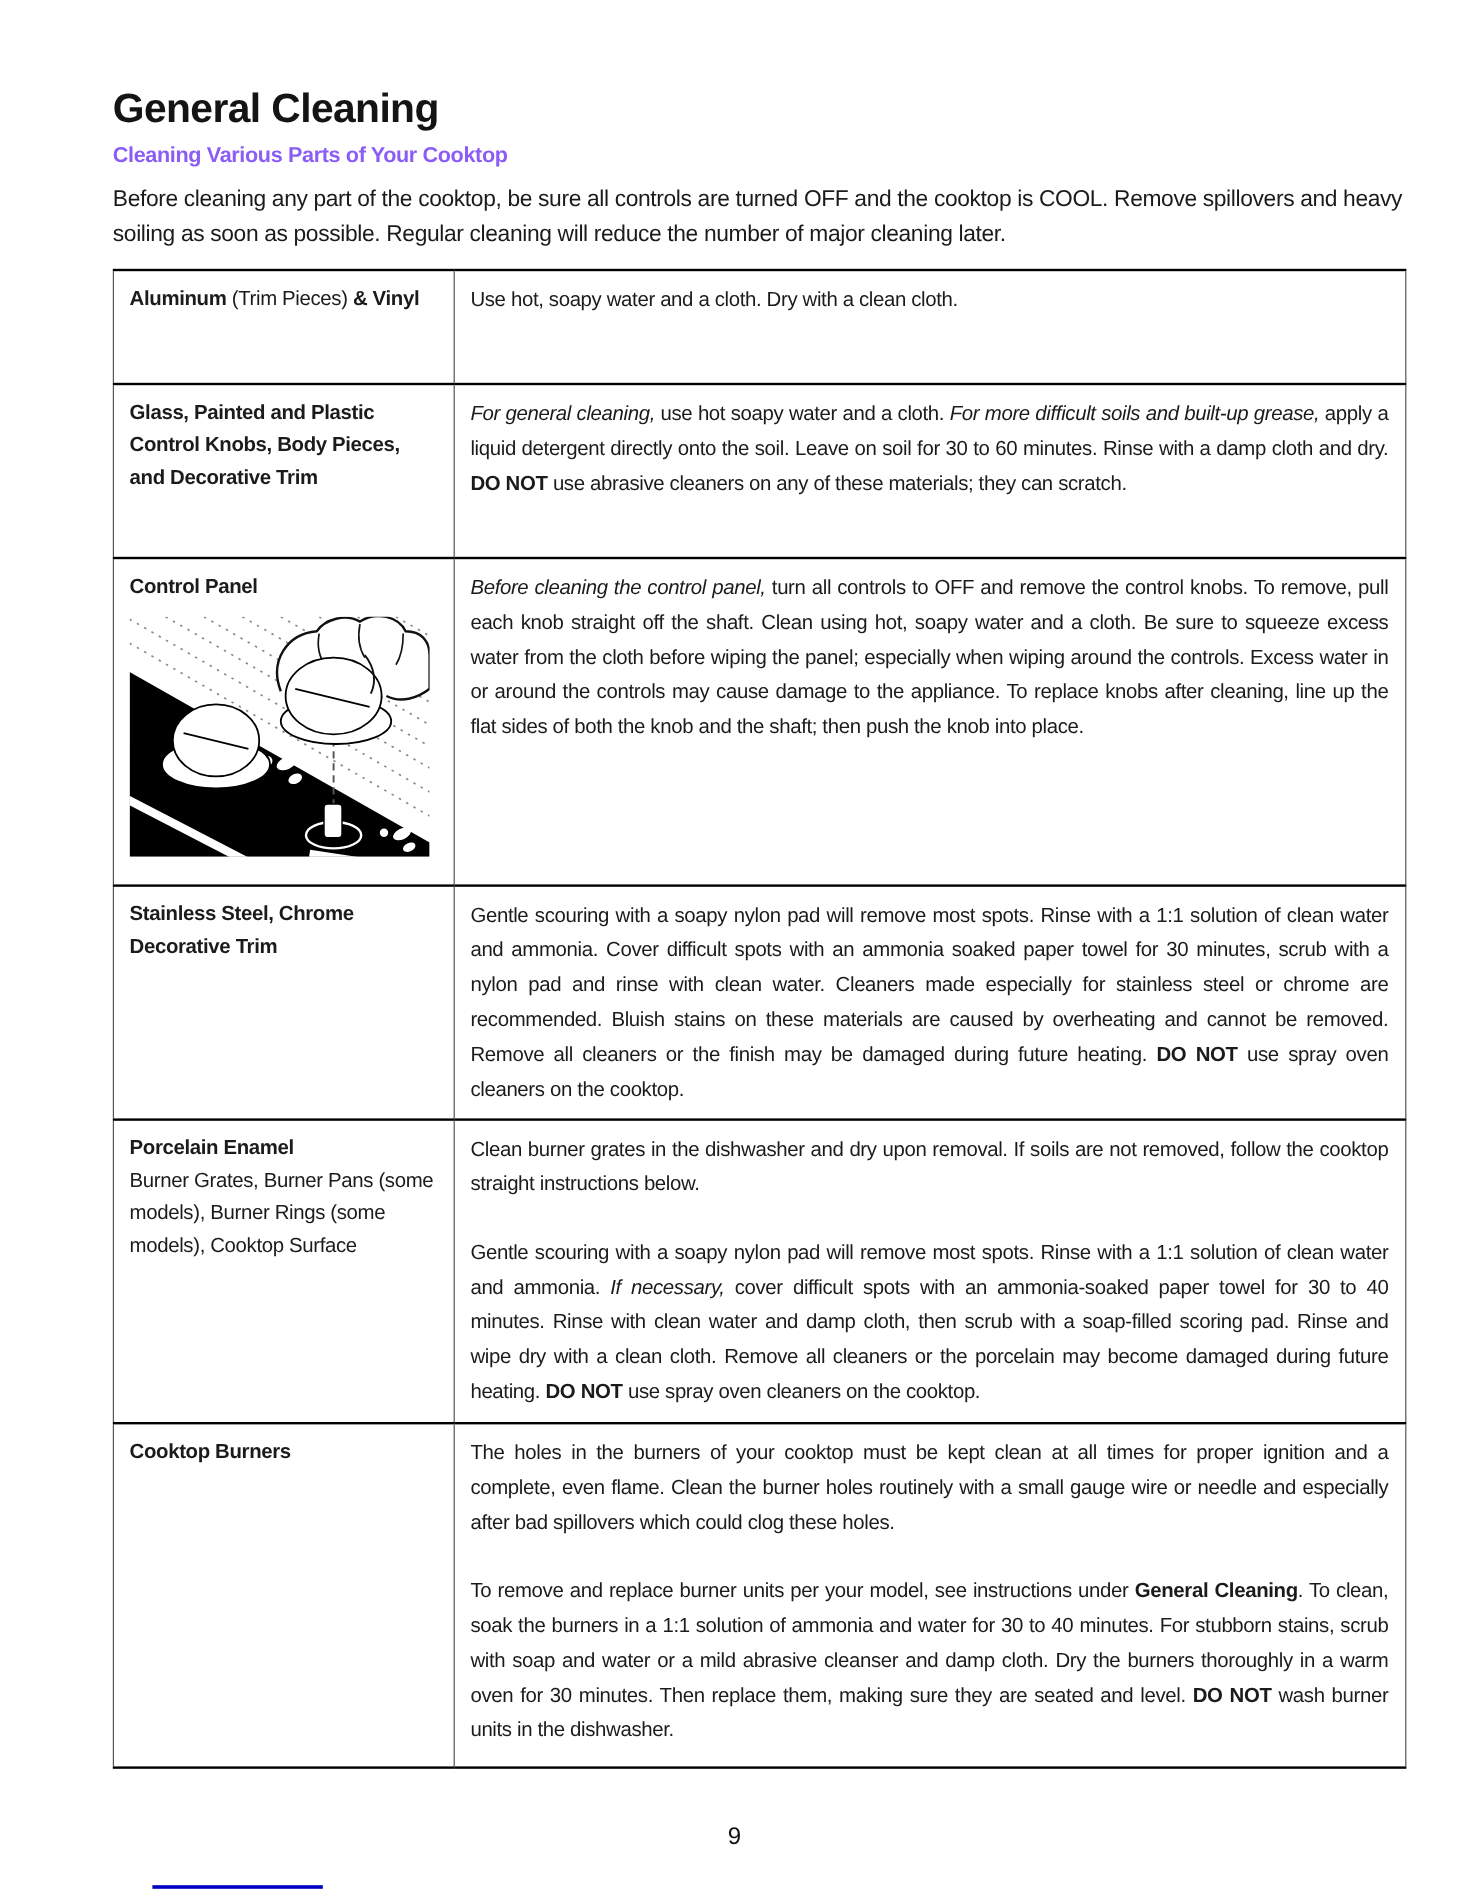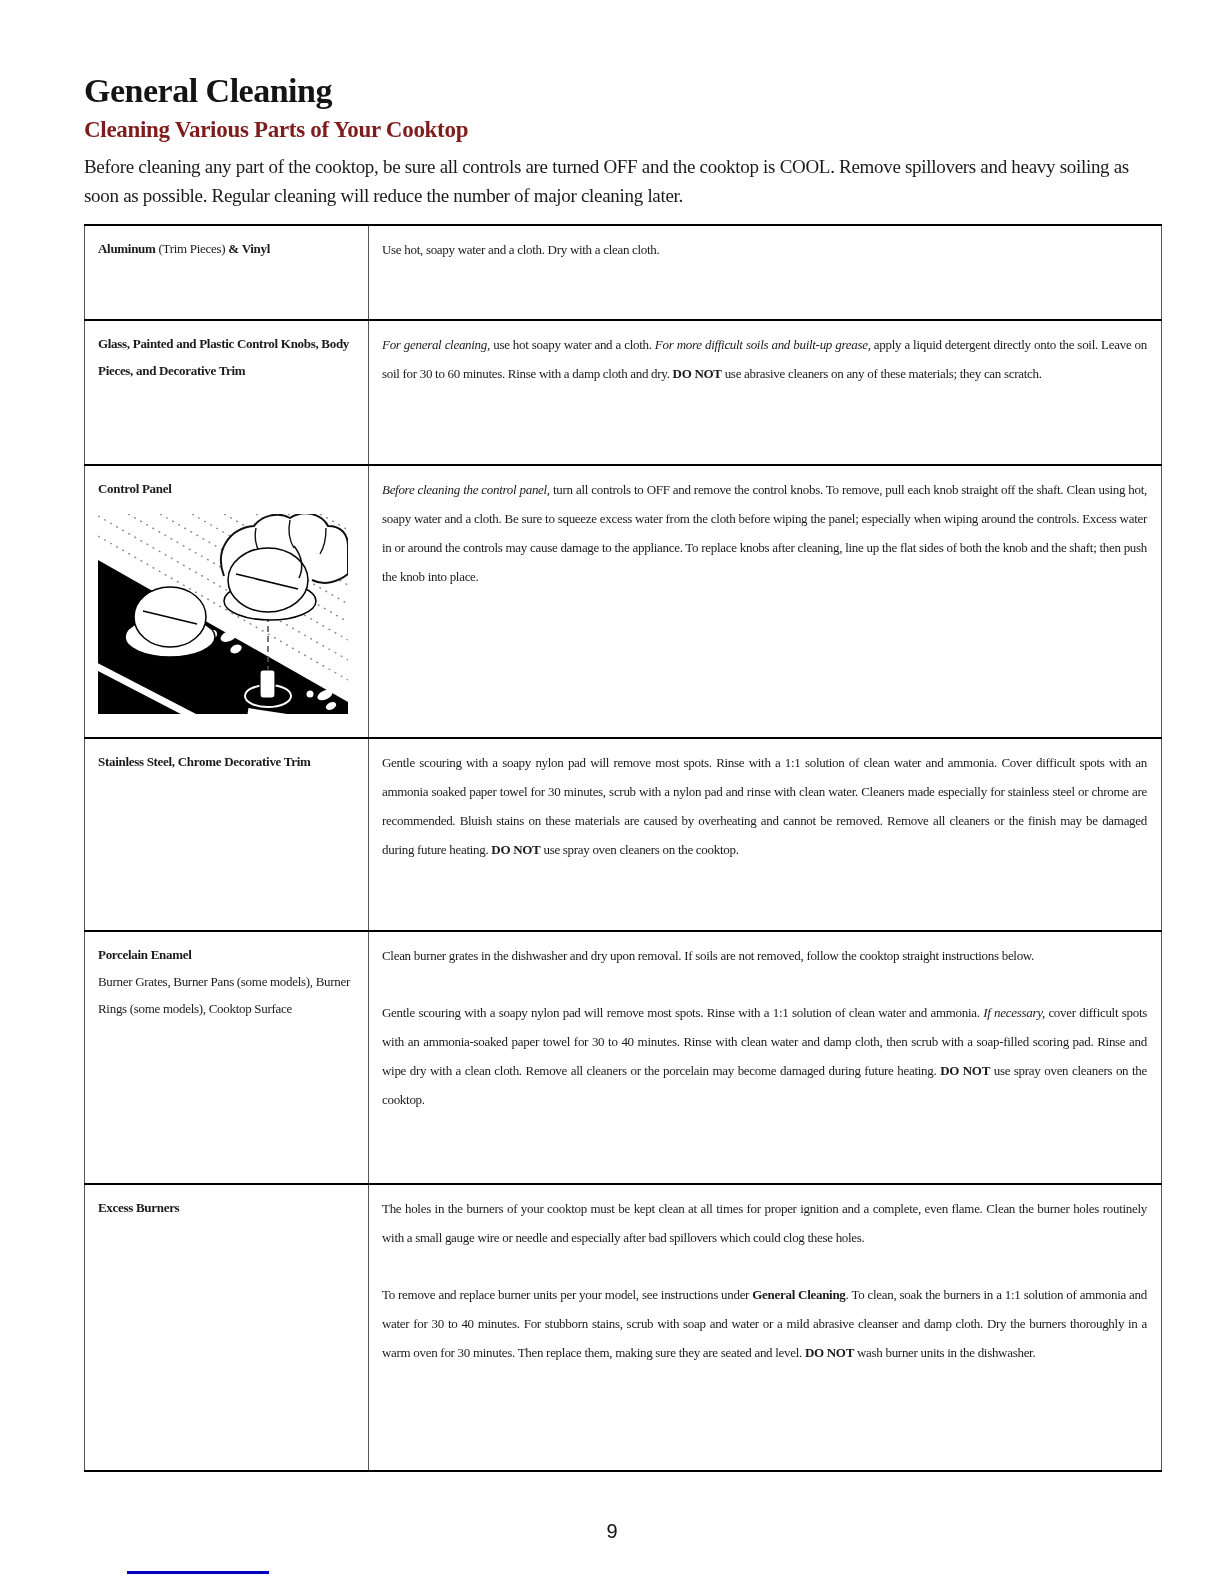--- a/index.html
+++ b/index.html
@@ -4,30 +4,30 @@
 <style>
   html,body{margin:0;padding:0;background:#fff;}
   .page{
     position:relative;
     width:1224px;height:1584px;
     background:#ffffff;
     font-family:"Liberation Sans", sans-serif;
     color:#1b1b1b;
     overflow:hidden;
   }
-  .content{position:absolute;left:84px;top:0;width:1077px;font-family:Liberation Serif, serif;}
+  .content{position:absolute;left:94px;top:0;width:1077px;}
   .doc-title{
     margin:72px 0 0 0;
     font-size:34px;line-height:38px;font-weight:bold;
     letter-spacing:-0.5px;color:#141414;
   }
   .doc-subtitle{
     margin:6px 0 0 0;
-    font-size:23px;line-height:27px;font-weight:bold;
-    letter-spacing:-0.3px;color:#7f1d1d;
+    font-size:18px;line-height:27px;font-weight:bold;
+    letter-spacing:-0.3px;color:#8b5cf6;
   }
   .intro{
     margin:9px 0 4px 0;
     font-size:19px;line-height:29px;
     letter-spacing:-0.3px;
   }
   table.clean-table{
     margin-top:14px;
     width:1077px;
     border-collapse:collapse;
@@ -35,21 +35,21 @@
   }
   .clean-table col.c1{width:284px;}
   .clean-table col.c2{width:793px;}
   .clean-table th,.clean-table td{
     border-top:2px solid #000;
     border-bottom:2px solid #000;
     border-left:1px solid #555;
     border-right:1px solid #555;
     vertical-align:top;
     padding:9px 14px 10px 13px;
-    font-size:13px;
+    font-size:17px;
     letter-spacing:-0.3px;
   }
   .clean-table th{
     text-align:left;
     font-size:21px;font-weight:bold;
     padding-top:8px;padding-bottom:8px;
     height:28px;
   }
   .cell-label{font-weight:bold;line-height:27px;white-space:pre-line;}
   .cell-label .plain{font-weight:normal;}
@@ -181,21 +181,21 @@
 </span><span class="plain">Burner Grates, Burner Pans (some models), Burner Rings (some models), Cooktop Surface</span></div>
         </td>
         <td class="how">
           <p><span class="plain">Clean burner grates in the dishwasher and dry upon removal. If soils are not removed, follow the cooktop straight instructions below.</span></p>
           <p><span class="plain">Gentle scouring with a soapy nylon pad will remove most spots. Rinse with a 1:1 solution of clean water and ammonia. </span><span class="i">If necessary,</span><span class="plain"> cover difficult spots with an ammonia-soaked paper towel for 30 to 40 minutes. Rinse with clean water and damp cloth, then scrub with a soap-filled scoring pad. Rinse and wipe dry with a clean cloth. Remove all cleaners or the porcelain may become damaged during future heating. </span><span class="b">DO NOT</span><span class="plain"> use spray oven cleaners on the cooktop.</span></p>
         </td>
       </tr>
 
       <tr class="row-h6">
         <td>
-          <div class="cell-label"><span class="b">Excess Burners</span></div>
+          <div class="cell-label"><span class="b">Cooktop Burners</span></div>
         </td>
         <td class="how">
           <p><span class="plain">The holes in the burners of your cooktop must be kept clean at all times for proper ignition and a complete, even flame. Clean the burner holes routinely with a small gauge wire or needle and especially after bad spillovers which could clog these holes.</span></p>
           <p><span class="plain">To remove and replace burner units per your model, see instructions under </span><span class="b">General Cleaning</span><span class="plain">. To clean, soak the burners in a 1:1 solution of ammonia and water for 30 to 40 minutes. For stubborn stains, scrub with soap and water or a mild abrasive cleanser and damp cloth. Dry the burners thoroughly in a warm oven for 30 minutes. Then replace them, making sure they are seated and level. </span><span class="b">DO NOT</span><span class="plain"> wash burner units in the dishwasher.</span></p>
         </td>
       </tr>
     </tbody>
       </table>
   </div>
 

